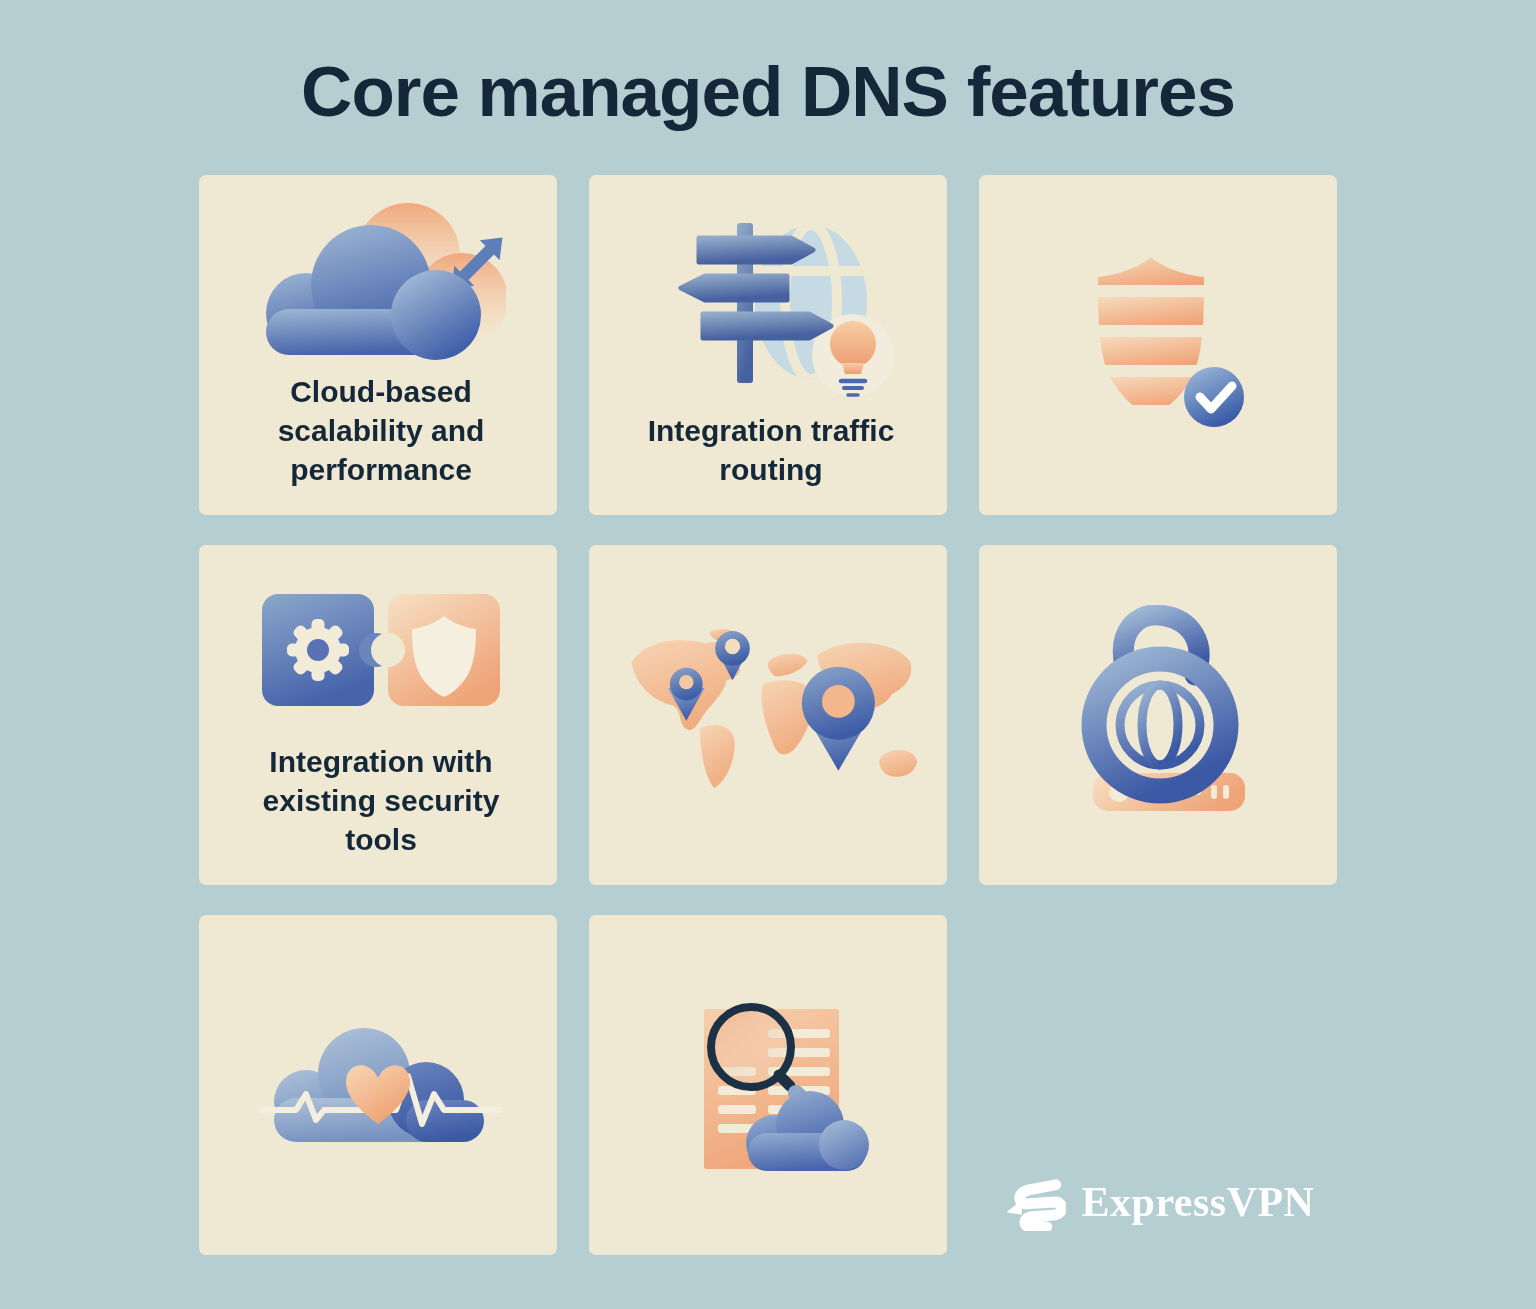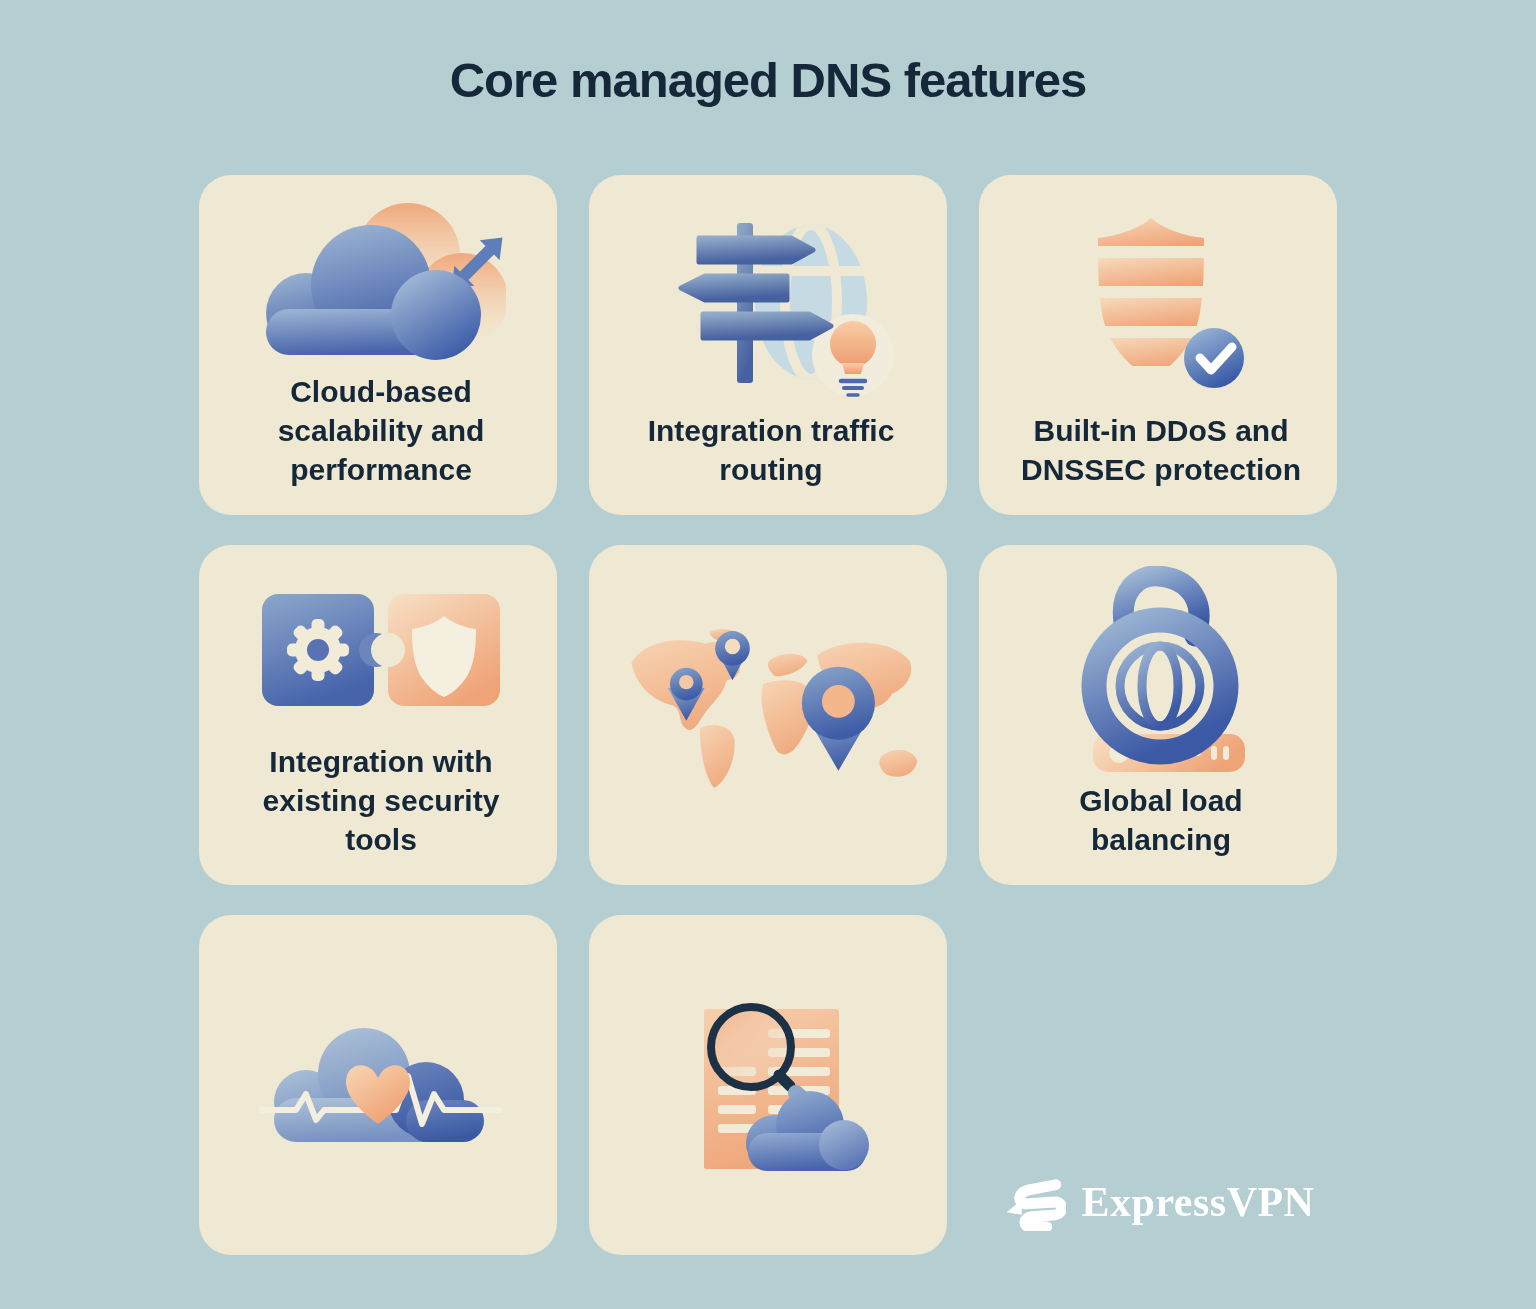--- a/index.html
+++ b/index.html
@@ -6,34 +6,34 @@
   .page{
     position:relative;
     width:1536px;height:1309px;
     background:var(--bg,#b5ced2);
     font-family:"Liberation Sans",sans-serif;
     overflow:hidden;
   }
   .page-title{
     position:absolute;top:56px;left:0;width:100%;
     text-align:center;
-    font-size:49px;font-weight:700;letter-spacing:-1px;
+    font-size:71px;font-weight:700;letter-spacing:-1px;
     color:var(--text,#15283a);
     line-height:1;
   }
   .grid{
     position:absolute;left:199px;top:175px;
     display:grid;
     grid-template-columns:repeat(3,358px);
     grid-auto-rows:340px;
     gap:30px 32px;
   }
   .card{
     background:var(--card,#efe9d3);
-    border-radius:32px;
+    border-radius:7px;
     display:flex;flex-direction:column;align-items:center;
     box-sizing:border-box;
     padding:18px 22px 26px 28px;
   }
   .icon-wrap{flex:1;display:flex;align-items:center;justify-content:center;width:100%;}
   .card-label{
     font-size:30px;font-weight:600;line-height:1.3;
     color:var(--text,#15283a);
     text-align:center;
     white-space:pre-line;
@@ -154,22 +154,20 @@
             <rect x="30" y="6" width="140" height="30"></rect>
             <rect x="30" y="48" width="140" height="28"></rect>
             <rect x="30" y="88" width="140" height="28"></rect>
             <rect x="30" y="128" width="140" height="28"></rect>
             <rect x="30" y="168" width="140" height="16"></rect>
           </g>
           <circle cx="158" cy="148" r="30" fill="url(#g3b)"></circle>
           <path d="M144 148 l11 12 l21 -23" stroke="#ffffff" stroke-width="9" fill="none" stroke-linecap="round" stroke-linejoin="round"></path>
         </svg>
       </div>
-      <div class="card-label">Built-in DDoS and
-DNSSEC protection</div>
     </div>
 
     <div class="card">
       <div class="icon-wrap">
         <svg width="250" height="130" viewBox="0 0 250 130">
           <defs>
             <linearGradient id="g4b" x1="0" y1="0" x2="0.35" y2="1">
               <stop offset="0" stop-color="#8ca7cb"></stop>
                 <stop offset="1" stop-color="#4764ab"></stop>
             </linearGradient>
@@ -261,22 +259,20 @@
           <g stroke="url(#g6b)" stroke-width="9" fill="none">
             <circle cx="105" cy="120" r="40"></circle>
             <ellipse cx="105" cy="120" rx="18" ry="40"></ellipse>
             <g clip-path="url(#g6clip)">
               <line x1="62" y1="104" x2="148" y2="104"></line>
               <line x1="62" y1="136" x2="148" y2="136"></line>
             </g>
           </g>
         </svg>
       </div>
-      <div class="card-label">Global load
-balancing</div>
     </div>
 
     <div class="card">
       <div class="icon-wrap">
         <svg width="250" height="135" viewBox="0 0 250 135">
           <defs>
             <linearGradient id="g7b" x1="0" y1="0" x2="0.3" y2="1">
               <stop offset="0" stop-color="#aec2d8"></stop>
                 <stop offset="1" stop-color="#7792c1"></stop>
             </linearGradient>

